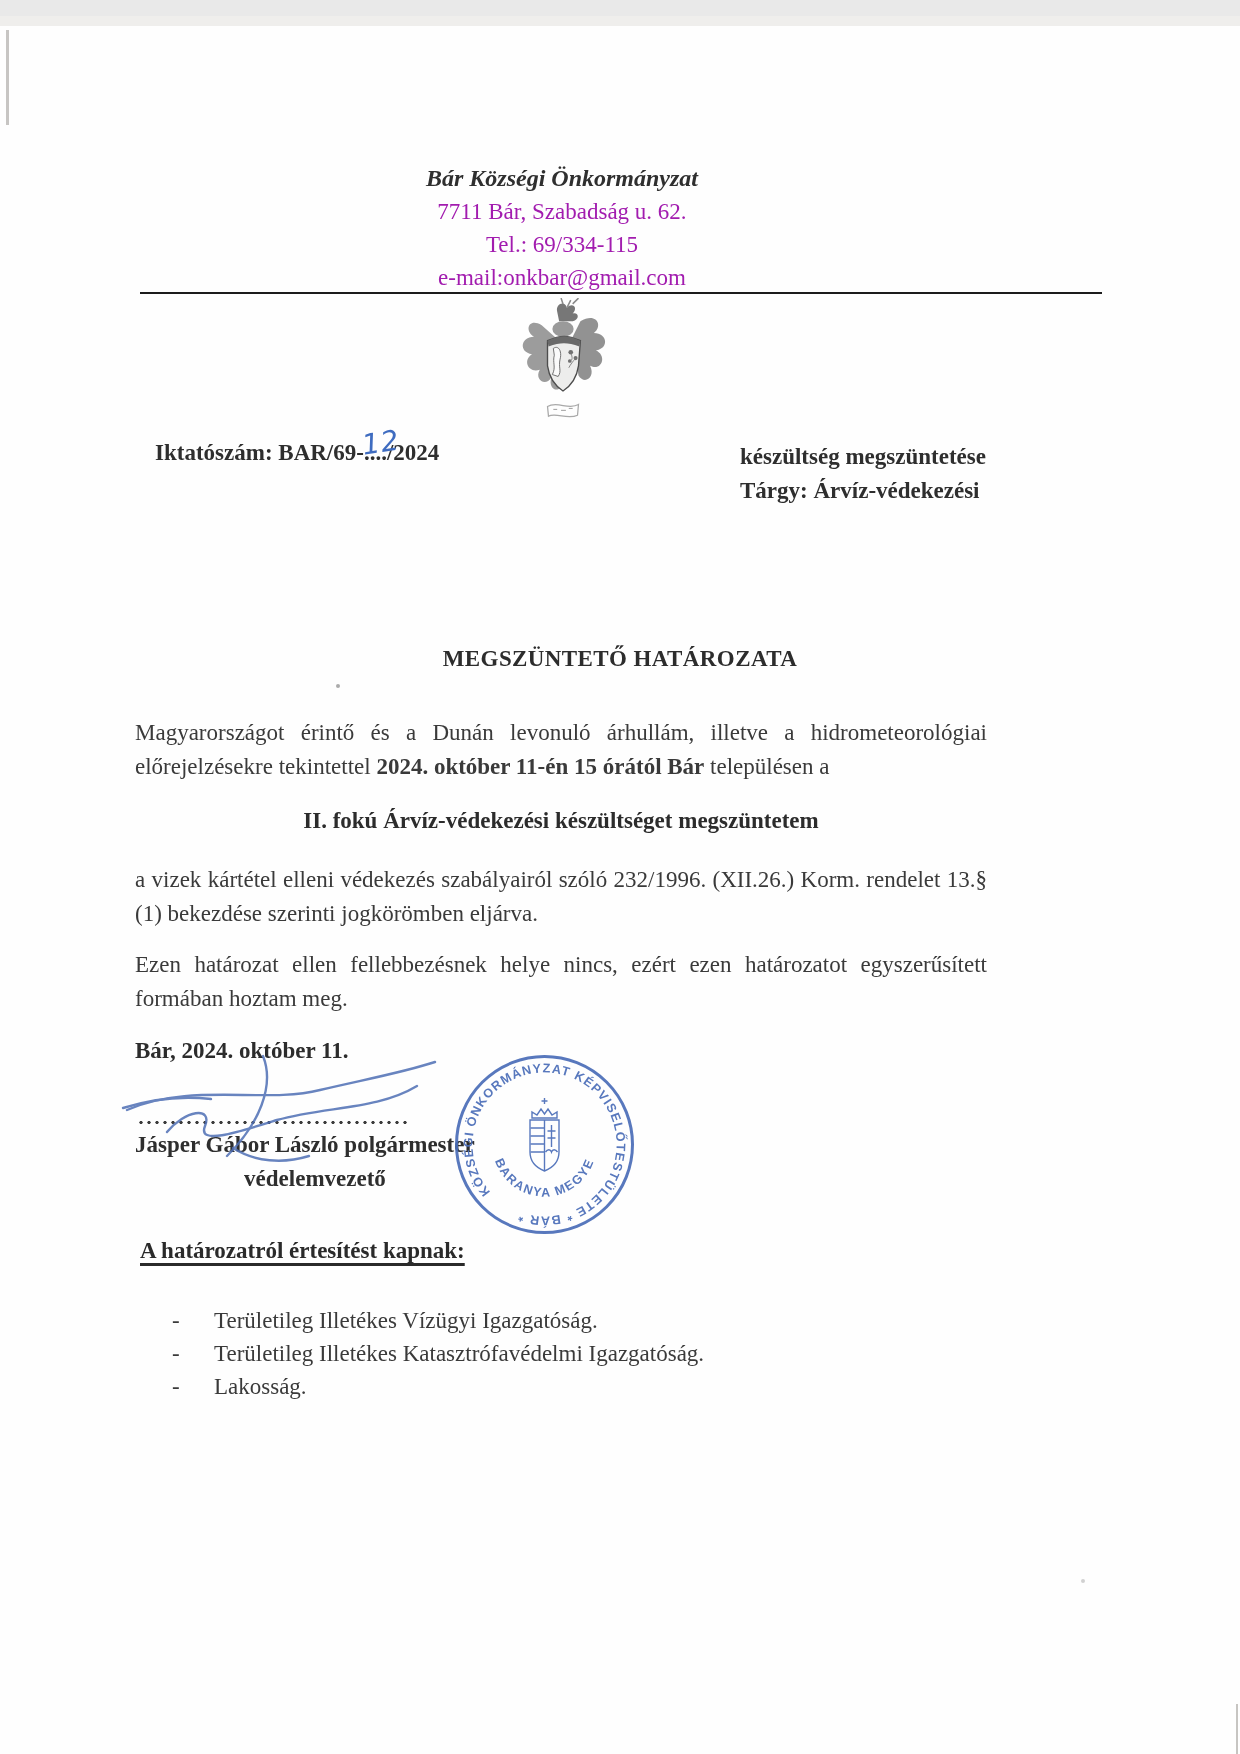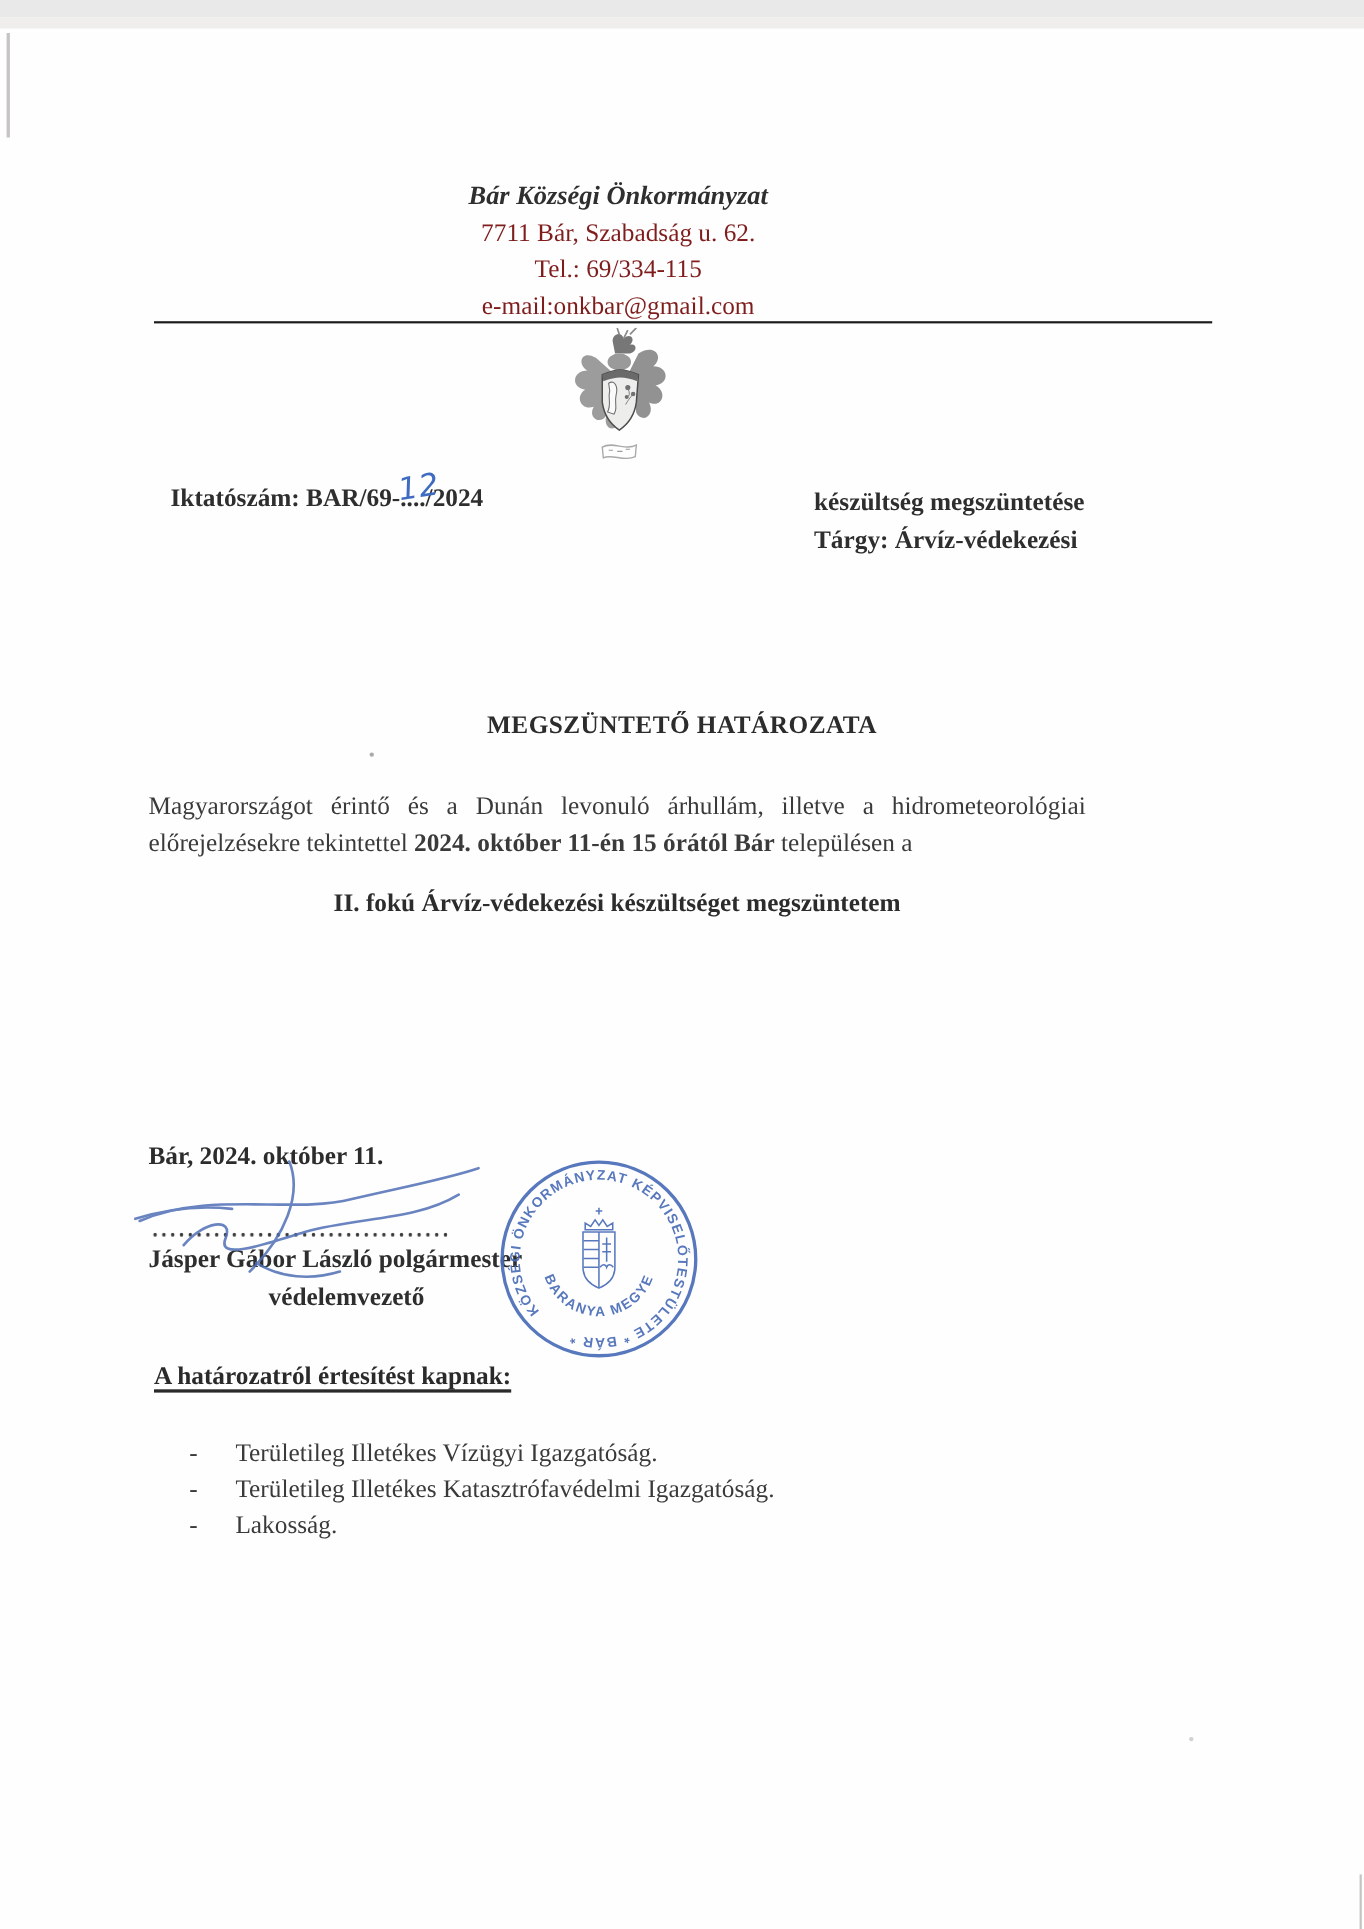--- a/index.html
+++ b/index.html
@@ -17,21 +17,21 @@
   
   .scan-top-band { top:0; left:0; width:1240px; height:10px; background:#efeeec; }
   .scan-left-sliver { left:6px; top:14px; width:3px; height:95px; background:#b9b7b4; opacity:.8; }
   .scan-right-sliver { left:1236px; top:1688px; width:2px; height:66px; background:#c7c5c2; }
   .bottom-scan-line { left:102px; top:1744px; width:1044px; height:4px; background:#141414; }
   .speck { width:4px; height:4px; border-radius:50%; background:#8f8f8f; opacity:.75; }
 
   
   .header-block { top:146px; left:0; width:1124px; text-align:center; }
   .org-name { font-size:24px; font-weight:bold; font-style:italic; line-height:33px; color:#2f2f2f; }
-  .header-line { font-size:23px; line-height:33px; color:#7f1d1d; }
+  .header-line { font-size:23px; line-height:33px; color:#a21caf; }
   .header-rule { top:276px; left:140px; width:962px; height:2px; background:#1c1c1c; }
 
   
   .ref-line { top:424px; left:155px; font-size:23px; font-weight:bold; color:#2e2e2e; }
   .dots-wrap { position:relative; display:inline-block; }
   .handwritten-num {
     position:absolute; left:-2px; top:-14px;
     font-family:"DejaVu Sans", sans-serif; font-style:italic; font-weight:normal;
     color:#3f6cc0; font-size:28px; transform:rotate(-9deg); letter-spacing:1px;
   }
@@ -126,21 +126,23 @@
   <div class="abs title-2 center">
     <div>MEGSZÜNTETŐ HATÁROZATA</div>
   </div>
 
   <div class="abs para body-text justify" style="top:700px;">
     <span>Magyarországot érintő és a Dunán levonuló árhullám, illetve a hidrometeorológiai előrejelzésekre tekintettel </span><span class="b">2024. október 11-én 15 órától Bár</span><span> településen a</span>
   </div>
 
   <div class="abs decree-line center">II. fokú Árvíz-védekezési készültséget megszüntetem</div>
 
+  <div class="abs para body-text justify" style="top:847px;">a vizek kártétel elleni védekezés szabályairól szóló 232/1996. (XII.26.) Korm. rendelet 13.§ (1) bekezdése szerinti jogkörömben eljárva.</div>
 
+  <div class="abs para body-text justify" style="top:932px;">Ezen határozat ellen fellebbezésnek helye nincs, ezért ezen határozatot egyszerűsített formában hoztam meg.</div>
 
   <div class="abs date-line">Bár, 2024. október 11.</div>
 
   <svg class="abs sig-svg" width="340" height="120" viewBox="0 0 340 120">
     <g stroke="#4f6fb5" stroke-width="2.4" fill="none" opacity="0.85" stroke-linecap="round">
       <path d="M12,58 C75,30 150,52 205,38 C252,27 290,20 320,10"></path>
       <path d="M148,4 C160,34 144,72 112,104"></path>
       <path d="M52,80 C70,58 98,54 90,74 C82,94 124,80 162,68 C212,54 262,58 302,34"></path>
       <path d="M8,56 C40,46 70,44 96,47"></path>
       <path d="M118,96 C140,110 168,112 194,104"></path>

